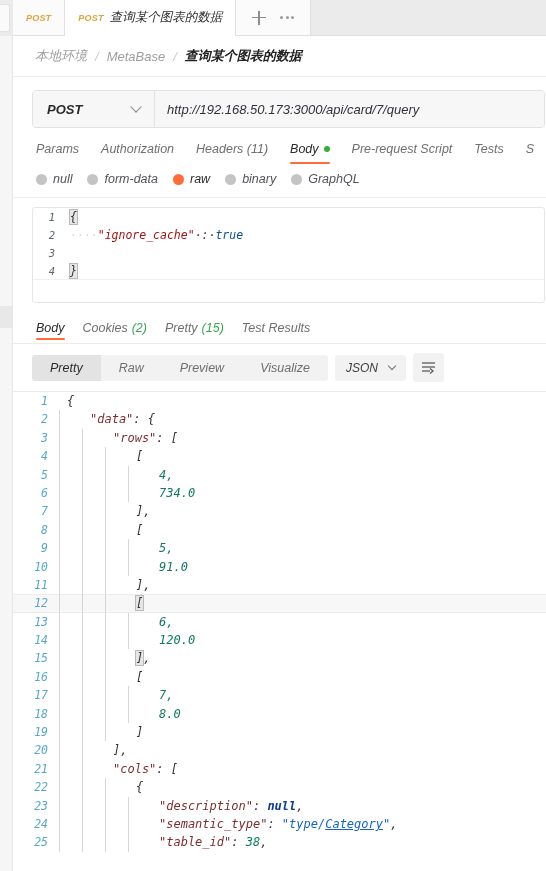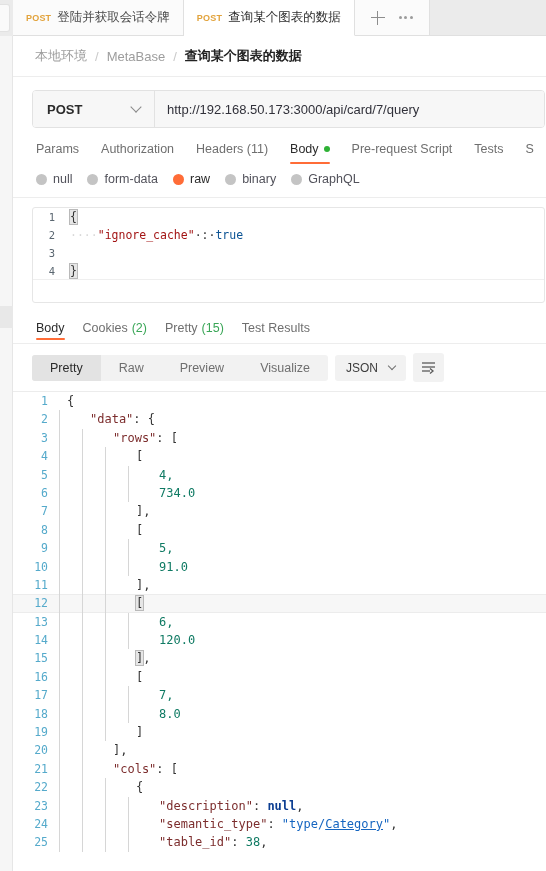--- a/index.html
+++ b/index.html
@@ -5,21 +5,21 @@
   * { box-sizing: border-box; margin: 0; padding: 0; }
   html, body {
     width: 546px; height: 871px;
     overflow: hidden;
     background: #ffffff;
     font-family: "Liberation Sans", sans-serif;
     -webkit-font-smoothing: antialiased;
   }
 
   
-  #app { display: flex; width: 490px; height: 871px; }
+  #app { display: flex; width: 490px; height: 871px; font-style: italic; }
   .left-rail {
     width: 13px; flex: 0 0 13px; height: 871px;
     background: #f6f6f6;
     border-right: 1px solid #e6e6e6;
     position: relative;
   }
   .rail-tabstrip {
     position: absolute; left: 0; top: 0; width: 13px; height: 36px;
     background: #ebebeb;
   }
@@ -240,21 +240,20 @@
   <div class="left-rail">
     <div class="rail-tabstrip"></div>
     <div class="rail-handle h1"></div>
   </div>
 
   <div class="main">
 
     <div class="tabbar">
       <div class="tab inactive">
         <span class="tab-method">POST</span>
-        <span class="tab-title">登陆并获取会话令牌</span>
       </div>
       <div class="tab active">
         <span class="tab-method">POST</span>
         <span class="tab-title">查询某个图表的数据</span>
       </div>
       <div class="tab-actions">
         <span class="ic-plus"></span>
         <span class="ic-dots">
             <span></span>
             <span></span>

